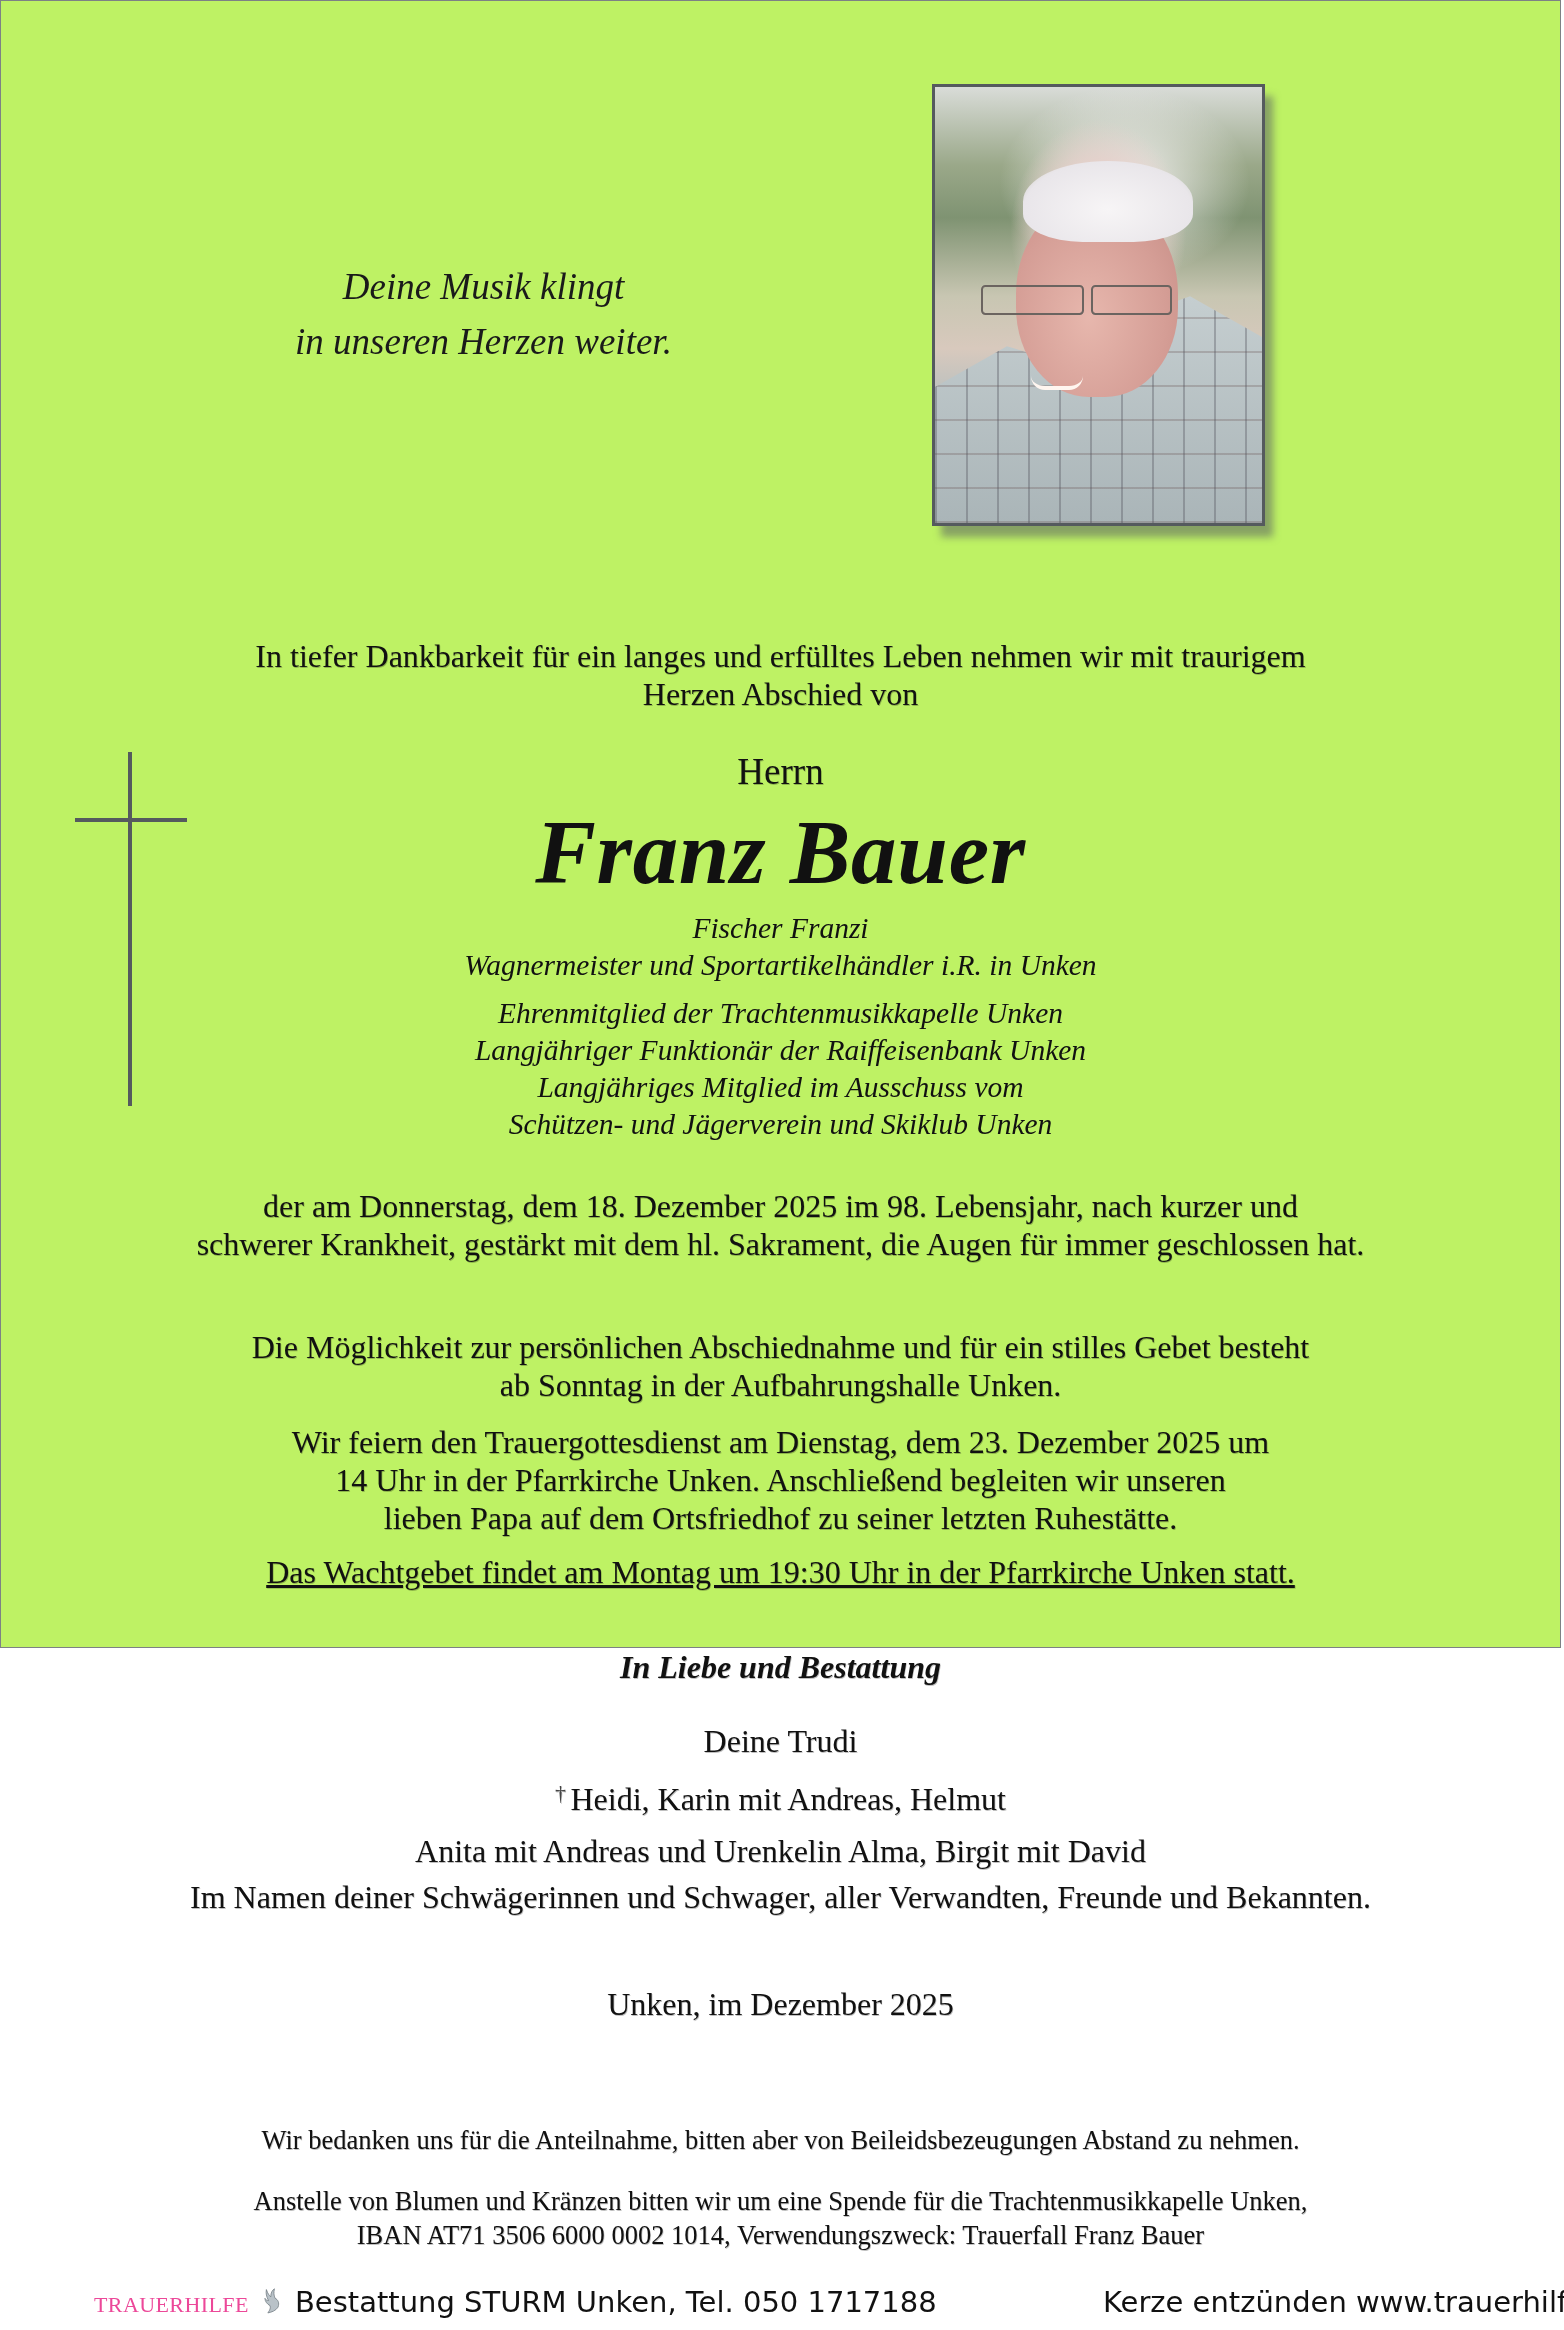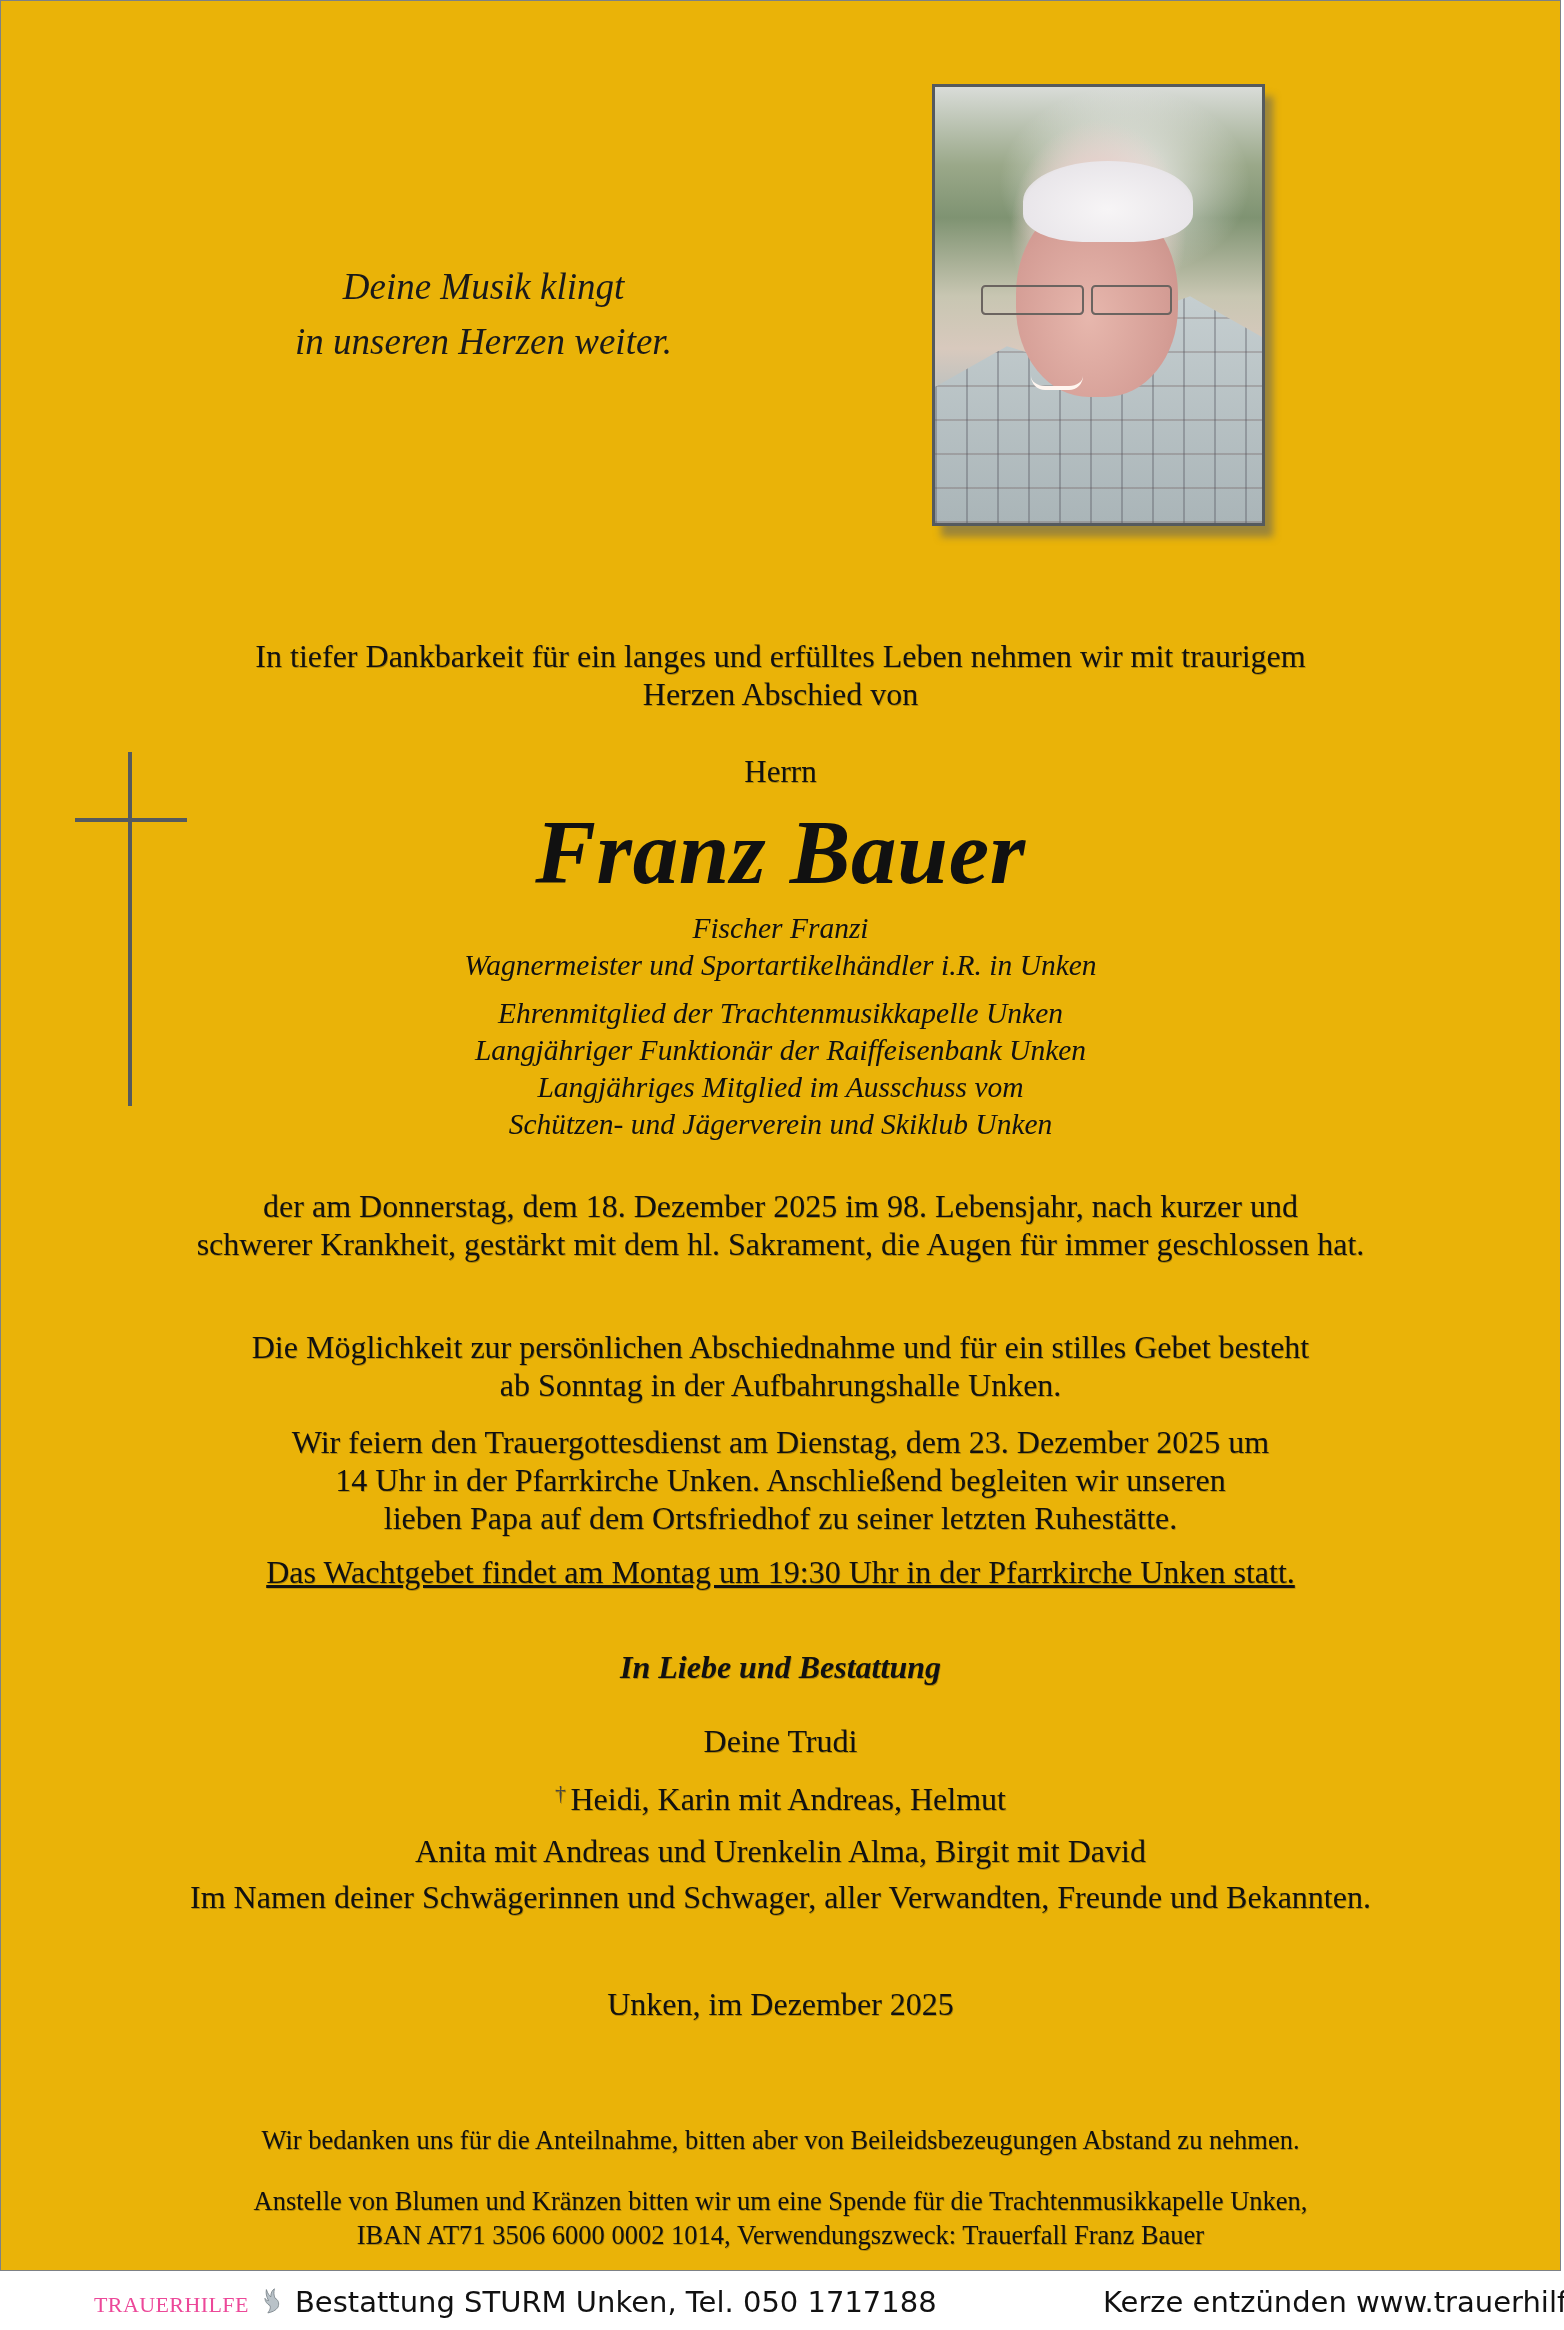--- a/index.html
+++ b/index.html
@@ -2,22 +2,22 @@
 <html style="font-size:11.8px"><head>
   <meta charset="utf-8">
   <style>
     html, body { margin: 0; padding: 0; }
     body {
       width: 1564px; height: 2330px; background: #ffffff; position: relative;
       font-family: "Liberation Serif", "DejaVu Serif", serif; color: #111;
       overflow: hidden;
     }
     .card {
-      position: absolute; left: 0; top: 0; width: 1561px; height: 2271px;
-      background: #eab308; border: 1.5px solid #7d8185; box-sizing: border-box;
+      position: absolute; left: 0; top: 0; width: 1561px; height: 1648px;
+      background: #bef264; border: 1.5px solid #7d8185; box-sizing: border-box;
     }
     .abs { position: absolute; left: 0; right: 0; text-align: center; }
     .motto {
       top: 258px; left: 243px; right: auto; width: 479px;
       font-style: italic; font-size: 37px; line-height: 55px; color: #1a1a1a;
     }
     .photo-wrap {
       position: absolute; left: 931px; top: 83px; width: 333px; height: 442px;
       border: 3.7px solid #555a5e; box-sizing: border-box;
       box-shadow: 8.8px 11.8px 7.4px rgba(90,95,100,0.55);
@@ -55,21 +55,21 @@
       border-bottom: 4.4px solid #fff6f0; border-radius: 0 0 29.5px 29.5px;
     }
     .cross-v {
       position: absolute; left: 127px; top: 751px; width: 3.7px; height: 354px; background: #555a5e;
     }
     .cross-h {
       position: absolute; left: 74px; top: 817px; width: 112px; height: 3.7px; background: #555a5e;
     }
     .p { font-size: 32px; line-height: 38px; color: #111; text-shadow: 0.7px 0.7px 0 rgba(0,0,0,0.25); }
     .intro { top: 636px; }
-    .herrn { top: 752px; font-size: 31px; }
+    .herrn { top: 752px; font-size: 37px; }
     .name {
       top: 796px; font-size: 91px; line-height: 111px; font-weight: bold; font-style: italic;
       letter-spacing: 0.7px;
     }
     .sub { font-style: italic; font-size: 29.5px; line-height: 37px; }
     .sub1 { top: 909px; }
     .sub2 { top: 994px; }
     .death { top: 1186px; }
     .viewing { top: 1327px; }
     .service { top: 1422px; line-height: 38px; }

